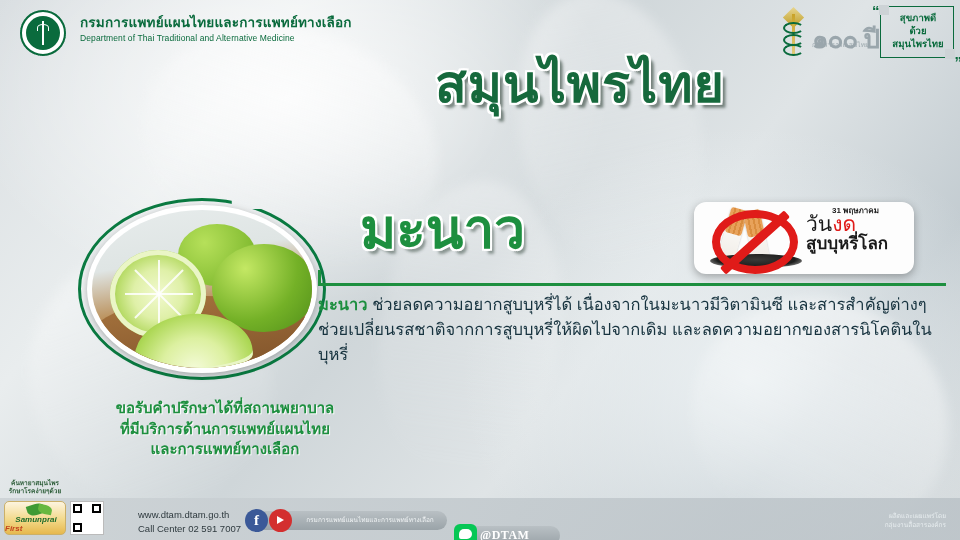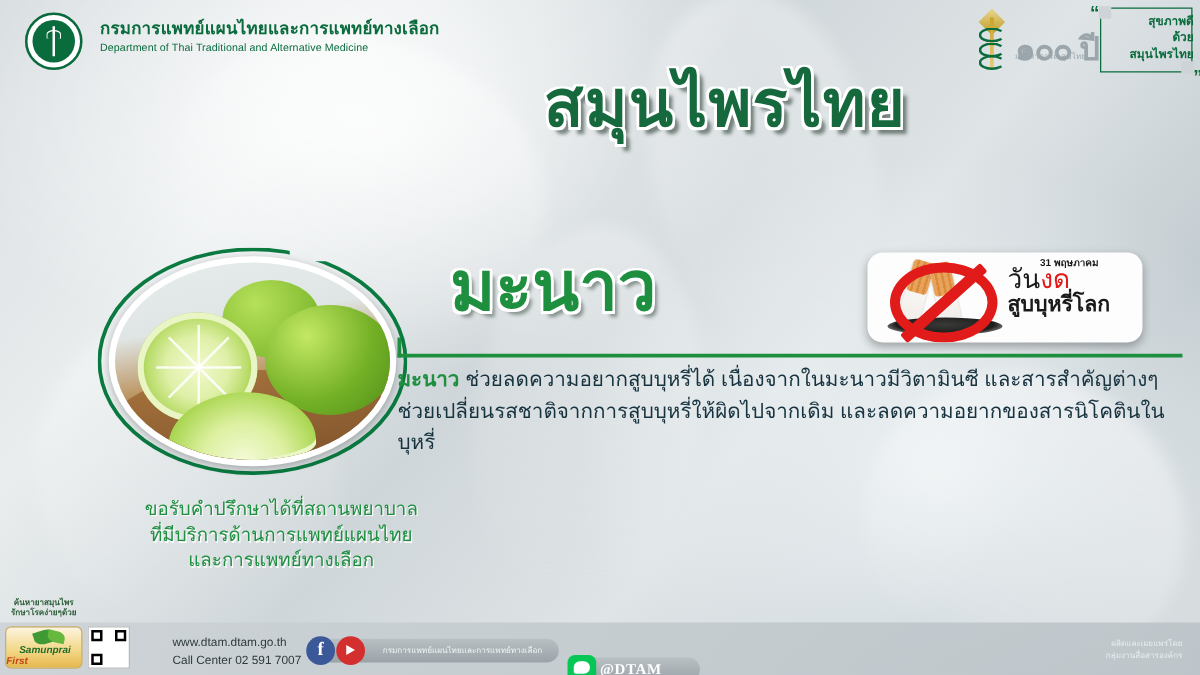--- a/index.html
+++ b/index.html
@@ -56,21 +56,21 @@
   .cent-mark .sw3{top:34px;}
   .cent-100{position:absolute;left:32px;top:10px;font-size:26px;font-weight:bold;
     color:#9aa6ac;letter-spacing:-1px;}
   .cent-sub{position:absolute;left:32px;top:32px;font-size:6.5px;color:#9aa6ac;letter-spacing:.1px;}
 
   .quotebox{position:absolute;left:880px;top:6px;width:74px;height:52px;
     border:1.6px solid #0a6b3d;box-sizing:border-box;}
   .quotebox .qcorner{position:absolute;width:10px;height:10px;background:#cdd3d6;}
   .qc-tl{left:-2px;top:-2px;}
   .qc-br{right:-2px;bottom:-2px;}
-  .quote-text{position:absolute;left:0;top:5px;width:74px;text-align:right;
+  .quote-text{position:absolute;left:0;top:5px;width:74px;text-align:center;
     font-size:9.5px;line-height:1.35;color:#0a6b3d;font-weight:bold;}
   .qmark{position:absolute;font-size:15px;color:#0a6b3d;font-weight:bold;line-height:1;}
   .qm-l{left:-9px;top:-4px;}
   .qm-r{right:-9px;bottom:-12px;}
 
   
   .title-wrap{position:absolute;left:250px;top:58px;width:660px;text-align:center;}
   .title-1,.title-2{
     font-family:"DejaVu Sans","Liberation Sans",sans-serif;
     font-weight:bold;color:#16693c;line-height:1;
@@ -147,21 +147,21 @@
   .divider{position:absolute;left:318px;top:283px;width:628px;height:3px;background:#1d8f3f;}
   .divider-tick{position:absolute;left:318px;top:270px;width:3px;height:16px;background:#1d8f3f;}
 
   
   .body-text{position:absolute;left:318px;top:292px;width:640px;
     font-size:16.5px;line-height:1.52;color:#17333f;}
   .hl-green{color:#1d8f3f;font-weight:bold;}
 
   
   .consult{position:absolute;left:60px;top:398px;width:330px;text-align:center;
-    font-size:15px;line-height:1.38;font-weight:normal;color:#1d8f3f;
+    font-size:15px;line-height:1.38;font-weight:bold;color:#1d8f3f;
     text-shadow:1px 1px 0 rgba(255,255,255,.9);}
 
   
   .panel{position:absolute;left:408px;top:378px;width:540px;height:86px;
     background:#2bb24c;border-radius:22px;box-shadow:0 4px 10px rgba(0,0,0,.22);}
   .panel-txt{position:absolute;left:60px;top:7px;width:420px;text-align:center;color:#fff;}
   .panel-title{font-size:18px;font-weight:bold;line-height:1.25;}
   .panel-line{font-size:16px;line-height:1.3;}
   .lime-wedge-dec{position:absolute;left:-34px;top:-2px;width:88px;height:78px;
     border-radius:58% 10% 58% 58%/58% 58% 10% 58%;

